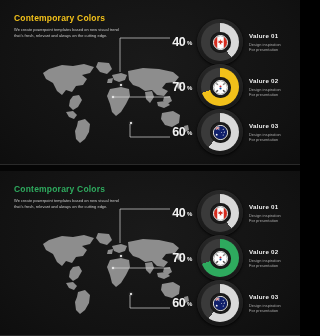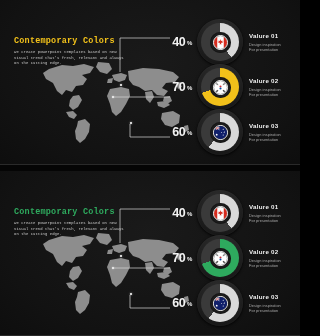--- a/index.html
+++ b/index.html
@@ -14,21 +14,21 @@
     background:radial-gradient(ellipse 110% 140% at 50% 38%,#1a1a1a 0%,#121212 45%,#0a0a0a 78%,#050505 100%);
     overflow:hidden;
   }
   .panel + .panel{margin-top:6px;}
   .panel-sep{
     position:absolute;left:0;right:0;bottom:0;height:1px;
     background:#2a2a2a;
   }
 
   
-  .head{position:absolute;left:14px;top:36px;width:115px;font-family:Liberation Mono, monospace;}
+  .head{position:absolute;left:14px;top:13px;width:115px;}
   .head h1{
     margin:0;font-size:8.5px;font-weight:bold;letter-spacing:.2px;
     line-height:11px;
   }
   .head p{
     margin:3px 0 0 0;font-size:3.9px;line-height:5.6px;
     color:#c9c9c9;letter-spacing:.05px;
   }
 
   

